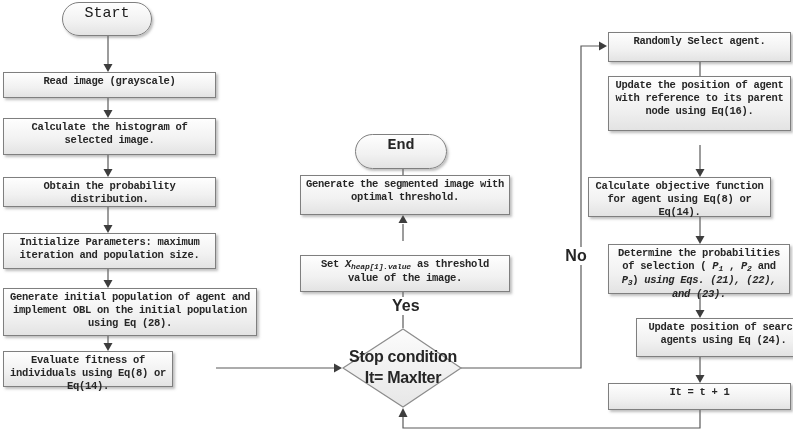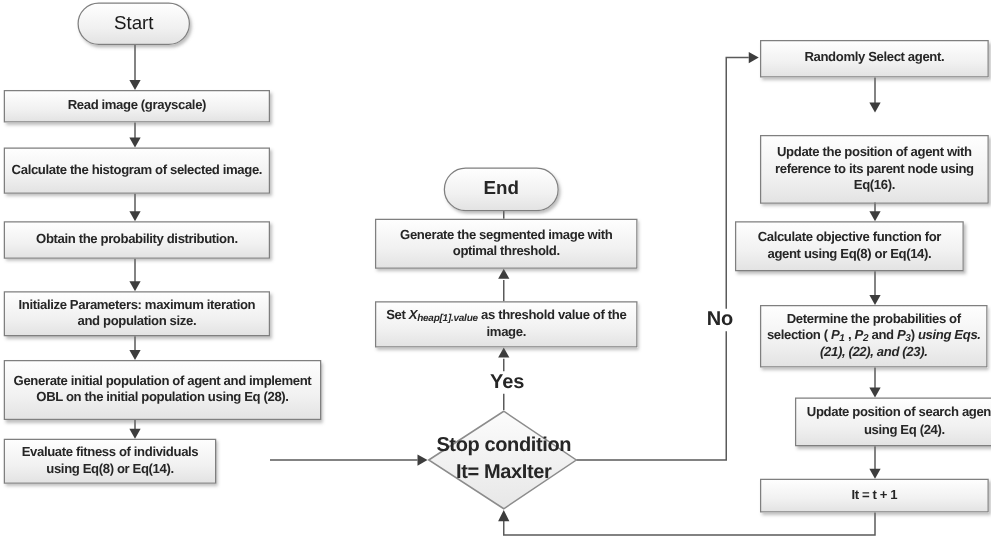--- a/index.html
+++ b/index.html
@@ -13,32 +13,32 @@
   }
   svg.connectors {
     position: absolute;
     left: 0; top: 0;
     width: 793px; height: 437px;
   }
   .node {
     position: absolute;
     box-sizing: border-box;
     display: flex;
-    align-items: center;
     justify-content: center;
     text-align: center;
     background: linear-gradient(180deg, #fefefe 0%, #f1f1f1 60%, #e3e3e3 100%);
     border: 1px solid #7f7f7f;
     box-shadow: 1.5px 2px 2.5px rgba(110,110,110,0.45);
     color: #262626;
     font-weight: bold;
     font-size: 10.5px;
     letter-spacing: -0.3px;
     line-height: 1.25;
     padding: 2px 4px;
+    font-family: Liberation Mono, monospace;
   }
   .oval {
     border-radius: 18px;
     font-size: 15px;
     letter-spacing: 0;
   }
   .oval.start { font-weight: 400; color: #1a1a1a; }
   .oval.end   { font-weight: bold; }
   .diamond-text {
     position: absolute;
@@ -168,40 +168,40 @@
   </div>
 
   <div class="node oval end" style="left:355px; top:118px; width:92px; height:35px;margin-top:16px;">
     <span>End</span>
   </div>
 
   <div class="node" style="left:300px; top:175px; width:210px; height:40px;">
     <span>Generate the segmented image  with optimal threshold.</span>
   </div>
 
-  <div class="node" style="left:300px; top:241px; width:210px; height:37px;">
+  <div class="node" style="left:300px; top:255px; width:210px; height:37px;">
     <span>
       <span>Set </span><span class="varx">X</span><span class="sub">heap[1].value</span><span> as threshold value of the image.</span>
     </span>
   </div>
 
   <div class="diamond-text" style="left:348px; top:342px; width:110px; height:52px;">
     <span>Stop condition</span>
     <span>It= MaxIter</span>
   </div>
 
   <div class="edge-label" style="left:390px; top:297px; width:26px;">Yes</div>
 
   <div class="edge-label" style="left:561px; top:247px; width:26px;">No</div>
 
   <div class="node" style="left:608px; top:32px; width:183px; height:30px;">
     <span>Randomly Select agent.</span>
   </div>
 
-  <div class="node" style="left:608px; top:108px; width:183px; height:55px;">
+  <div class="node" style="left:608px; top:76px; width:183px; height:55px;">
     <span>Update the position of agent with reference to its parent node using Eq(16).</span>
   </div>
 
   <div class="node" style="left:588px; top:177px; width:183px; height:40px;">
     <span>Calculate objective function for agent using Eq(8) or Eq(14).</span>
   </div>
 
   <div class="node" style="left:608px; top:244px; width:182px; height:50px;">
     <span>
       <span>Determine the probabilities of selection ( </span><span class="ital">P</span><span class="sub">1</span><span> , </span><span class="ital">P</span><span class="sub">2</span><span> and </span><span class="ital">P</span><span class="sub">3</span><span>) </span><span class="ital">using Eqs. (21), (22),  and (23).</span>

